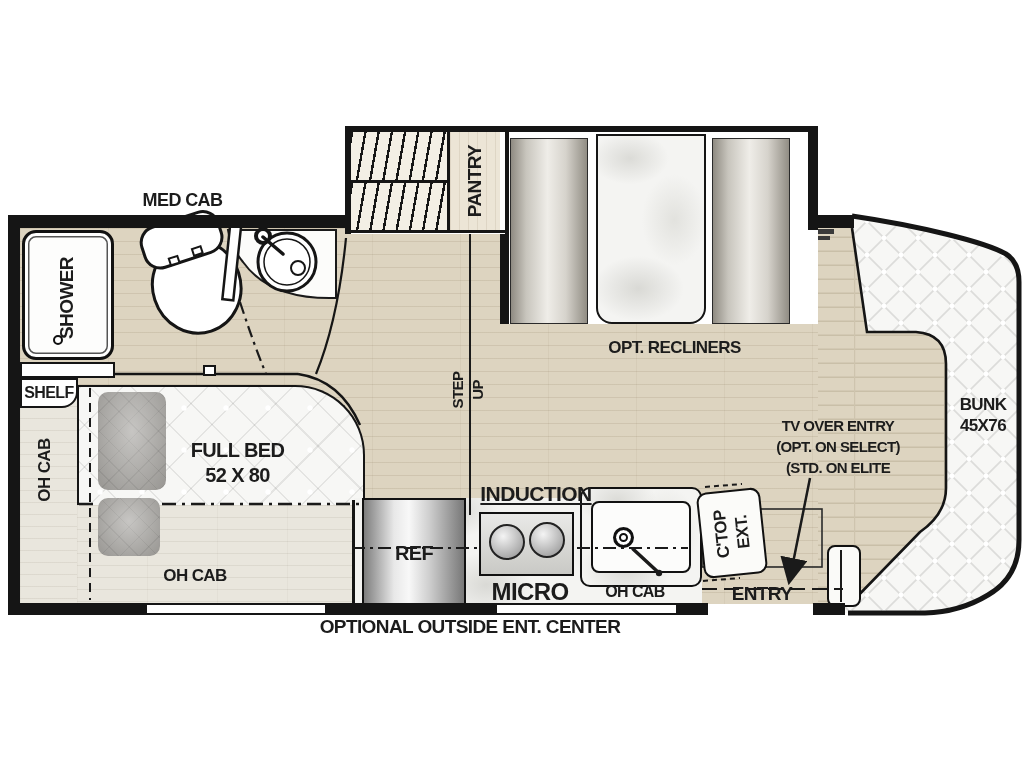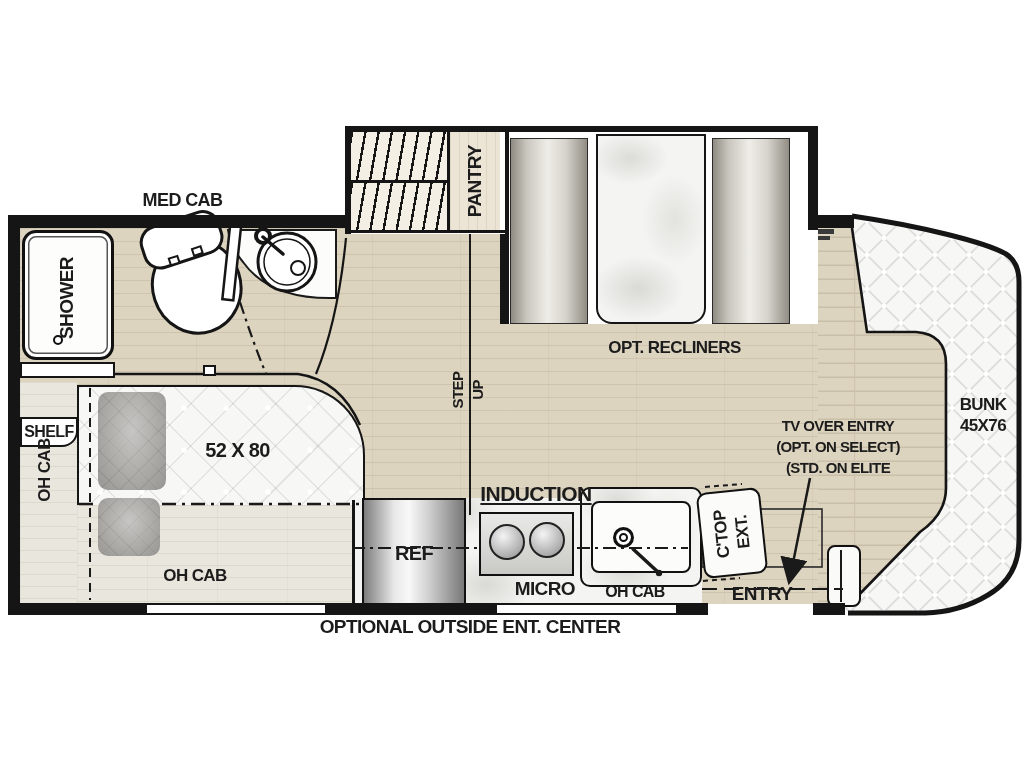--- a/index.html
+++ b/index.html
@@ -135,21 +135,21 @@
   <div class="abs" style="left:450px;top:132px;width:50px;height:98px;background-color:#ece5d6;background-image:repeating-linear-gradient(90deg, rgba(120,100,70,0.12) 0 1px, transparent 1px 9px);"></div>
   <div class="wall" style="left:345px;top:126px;width:160px;height:6px;"></div>
   <div class="wall" style="left:345px;top:126px;width:6px;height:108px;"></div>
   <div class="wall" style="left:345px;top:230px;width:160px;height:3px;"></div>
 
   <div class="abs" style="left:22px;top:230px;width:92px;height:130px;background:#fdfdfc;border:3.5px solid #111;border-radius:14px;box-sizing:border-box;box-shadow:inset 0 0 0 3px #fff, inset 0 0 0 4.5px #555;">
     <div class="label" style="left:-18px;top:53px;width:120px;height:24px;line-height:24px;font-size:19px;transform:rotate(-90deg);">SHOWER</div>
     <div class="abs" style="left:28px;top:102px;width:10px;height:10px;border:2.5px solid #111;border-radius:50%;background:#fff;box-sizing:border-box;"></div>
   </div>
   <div class="wallwhite" style="left:20px;top:362px;width:95px;height:16px;"></div>
-  <div class="wallwhite" style="left:20px;top:378px;width:58px;height:30px;border-bottom-right-radius:16px;margin-top:39px;">
+  <div class="wallwhite" style="left:20px;top:378px;width:58px;height:30px;border-bottom-right-radius:16px;">
     <div class="label" style="left:0;top:0;width:54px;line-height:26px;font-size:16px;">SHELF</div>
   </div>
 
   <div class="wall" style="left:8px;top:215px;width:337px;height:13px;"></div>
   <div class="wall" style="left:818px;top:215px;width:36px;height:13px;"></div>
   <div class="wall" style="left:8px;top:215px;width:12px;height:400px;"></div>
   <div class="wall" style="left:8px;top:603px;width:137px;height:12px;"></div>
   <div class="wallwhite" style="left:145px;top:603px;width:182px;height:12px;"></div>
   <div class="wall" style="left:327px;top:603px;width:168px;height:12px;"></div>
   <div class="wallwhite" style="left:495px;top:603px;width:183px;height:12px;"></div>
@@ -194,30 +194,31 @@
   <div class="label" style="left:582px;top:338px;width:185px;font-size:17px;">OPT. RECLINERS</div>
 
   <div class="label" style="left:440px;top:368px;width:60px;height:44px;font-size:15px;line-height:20px;transform:rotate(-90deg);">
     <div>STEP</div>
     <div>UP</div>
   </div>
 
   <div class="label" style="left:5px;top:460px;width:80px;height:20px;line-height:20px;font-size:17px;transform:rotate(-90deg);">OH CAB</div>
 
   <div class="label" style="left:155px;top:438px;width:165px;font-size:20px;line-height:25px;">
+    <div>FULL BED</div>
     <div>52 X 80</div>
   </div>
 
   <div class="label" style="left:150px;top:566px;width:90px;font-size:17px;">OH CAB</div>
 
   <div class="label" style="left:372px;top:542px;width:84px;font-size:20px;">REF</div>
 
   <div class="label" style="left:476px;top:482px;width:120px;font-size:21px;text-decoration:underline;">INDUCTION</div>
 
-  <div class="label" style="left:485px;top:578px;width:90px;font-size:19px;text-align:right;">MICRO</div>
+  <div class="label" style="left:485px;top:578px;width:90px;font-size:24px;">MICRO</div>
 
   <div class="label" style="left:593px;top:583px;width:84px;font-size:16px;">OH CAB</div>
 
   <div class="label" style="left:687px;top:512px;width:90px;height:42px;font-size:17px;line-height:21px;transform:rotate(-96deg);">
     <div>C'TOP</div>
     <div>EXT.</div>
   </div>
 
   <div class="label" style="left:753px;top:415px;width:170px;font-size:15px;line-height:21px;">
     <div>TV OVER ENTRY</div>

